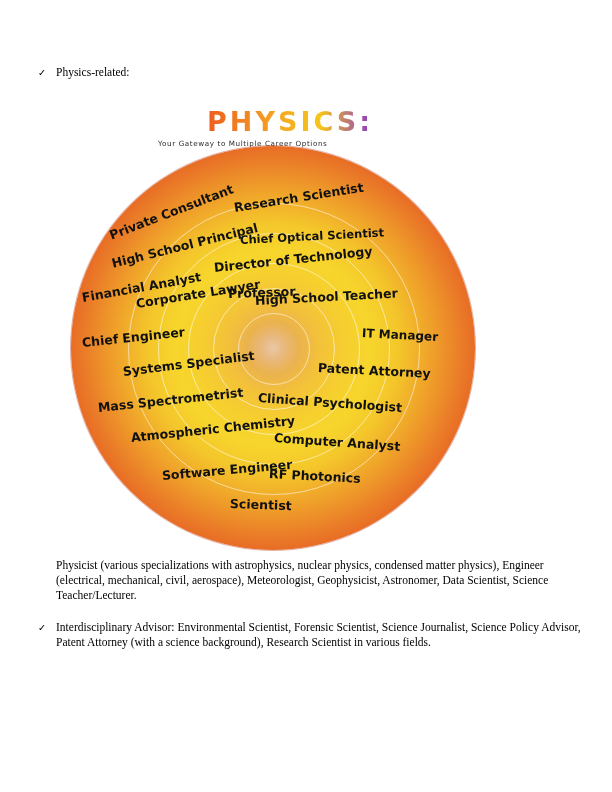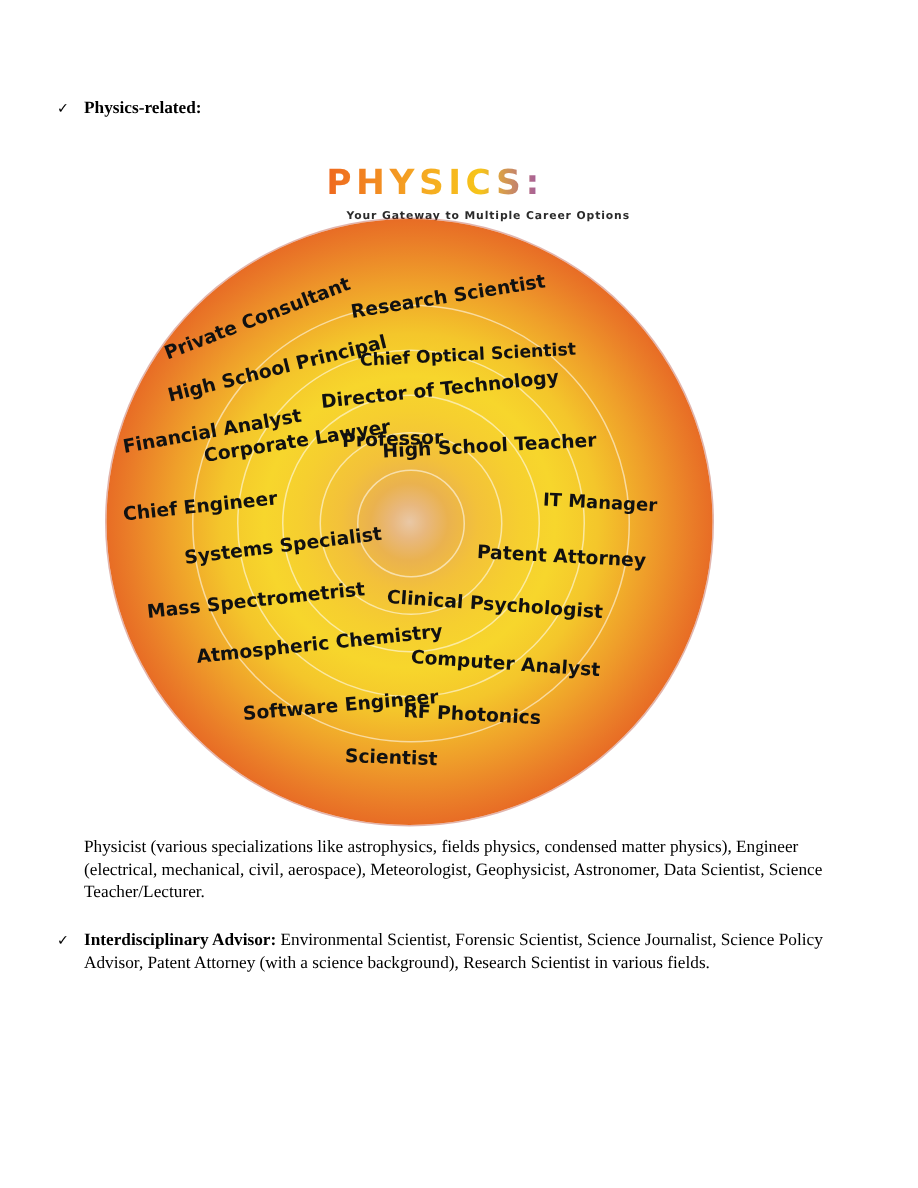--- a/index.html
+++ b/index.html
@@ -34,21 +34,21 @@
     font-family: "DejaVu Sans", sans-serif;
     font-size: 9.5px;
     line-height: 15px;
     color: #000;
   }
   .bullet-body {
     font-size: 11.5px;
     line-height: 15.2px;
   }
   .bold {
-    font-weight: bold;
+    font-weight: normal;
   }
 
   #heading-row {
     top: 65px;
     left: 38px;
     width: 540px;
   }
   #para-row {
     top: 558px;
     left: 56px;
@@ -117,37 +117,37 @@
 
   
   #fig-title {
     position: absolute;
     left: 103px;
     top: 0px;
     width: 250px;
     text-align: center;
     font-family: "DejaVu Sans", sans-serif;
     font-weight: bold;
-    font-size: 23px;
+    font-size: 27px;
     letter-spacing: 3px;
     line-height: 28px;
     background: linear-gradient(90deg,#e8362a 0%,#ef6b1f 22%,#f5a623 45%,#f7c51a 62%,#8e3fc0 82%,#5a2ea6 100%);
     -webkit-background-clip: text;
     background-clip: text;
     color: transparent;
     text-shadow: none;
   }
   #fig-subtitle {
     position: absolute;
     left: 96px;
     top: 31px;
     width: 262px;
-    text-align: right;
-    font-family: "DejaVu Sans", sans-serif;
-    font-weight: bold;
+    text-align: left;
+    font-family: "DejaVu Sans", sans-serif;
+    font-weight: normal;
     font-size: 7.2px;
     letter-spacing: 0.6px;
     color: #2b2b2b;
   }
 
   .label {
     position: absolute;
     font-family: "DejaVu Sans", sans-serif;
     font-weight: bold;
     color: #111;
@@ -198,21 +198,21 @@
           <div class="label" style="left: 69px; top: 292px; font-size: 12.5px; transform: rotate(-6deg);">Atmospheric Chemistry</div>
           <div class="label" style="left: 212px; top: 292px; font-size: 12.5px; transform: rotate(4deg);">Computer Analyst</div>
           <div class="label" style="left: 100px; top: 330px; font-size: 12.5px; transform: rotate(-5deg);">Software Engineer</div>
           <div class="label" style="left: 207px; top: 328px; font-size: 12.5px; transform: rotate(3deg);">RF Photonics</div>
           <div class="label" style="left: 168px; top: 358px; font-size: 12.5px; transform: rotate(2deg);">Scientist</div>
         </div>
     </div>
   </div>
 
   <div class="bullet-row" id="para-row">
-    <span class="bullet-body">Physicist (various specializations like astrophysics, fields physics, condensed matter physics), Engineer (electrical, mechanical, civil, aerospace), Meteorologist, Geophysicist, Astronomer, Data Scientist, Science Teacher/Lecturer.</span>
+    <span class="bullet-body">Physicist (various specializations with astrophysics, nuclear physics, condensed matter physics), Engineer (electrical, mechanical, civil, aerospace), Meteorologist, Geophysicist, Astronomer, Data Scientist, Science Teacher/Lecturer.</span>
   </div>
 
   <div class="bullet-row" id="interdisciplinary-row">
     <span class="bullet-mark">✓</span>
     <span class="bullet-body"><span class="bold">Interdisciplinary Advisor:</span><span> Environmental Scientist, Forensic Scientist, Science Journalist, Science Policy Advisor, Patent Attorney (with a science background), Research Scientist in various fields.</span></span>
   </div>
 
 </div>
 
 </body></html>

